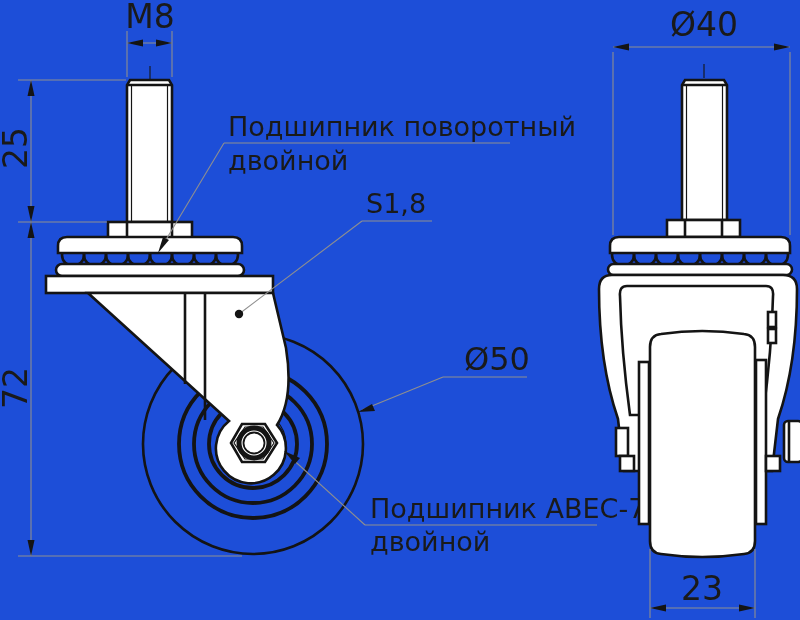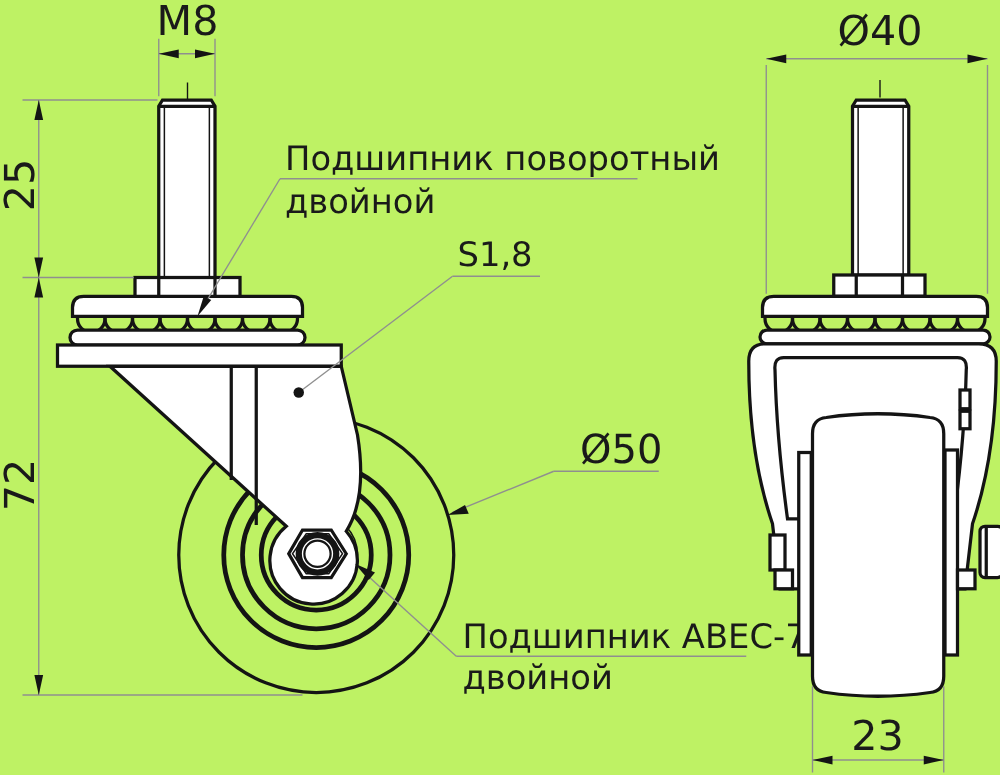--- a/index.html
+++ b/index.html
@@ -1,16 +1,16 @@
 <!DOCTYPE html>
 <html><head>
 <meta charset="utf-8">
 <style>
   html,body{margin:0;padding:0;background:#ffffff;}
-  .stage{width:800px;height:620px;background:#bef264;position:relative;overflow:hidden;}
+  .stage{width:800px;height:620px;background:#1d4ed8;position:relative;overflow:hidden;}
   svg{display:block;}
   text{font-family:"DejaVu Sans","Liberation Sans",sans-serif;fill:#1a1a1a;}
   .dimtxt{font-size:33px;}
   .lbltxt{font-size:27px;}
   .obj{stroke:#141414;fill:none;stroke-width:2.6;}
   .objf{stroke:#141414;fill:#ffffff;stroke-width:2.6;}
   .thick{stroke:#141414;fill:none;stroke-width:3.8;}
   .thin{stroke:#141414;fill:none;stroke-width:1.2;}
   .dim{stroke:#8f8f8f;fill:none;stroke-width:1.1;}
   .arr{fill:#141414;stroke:none;}

